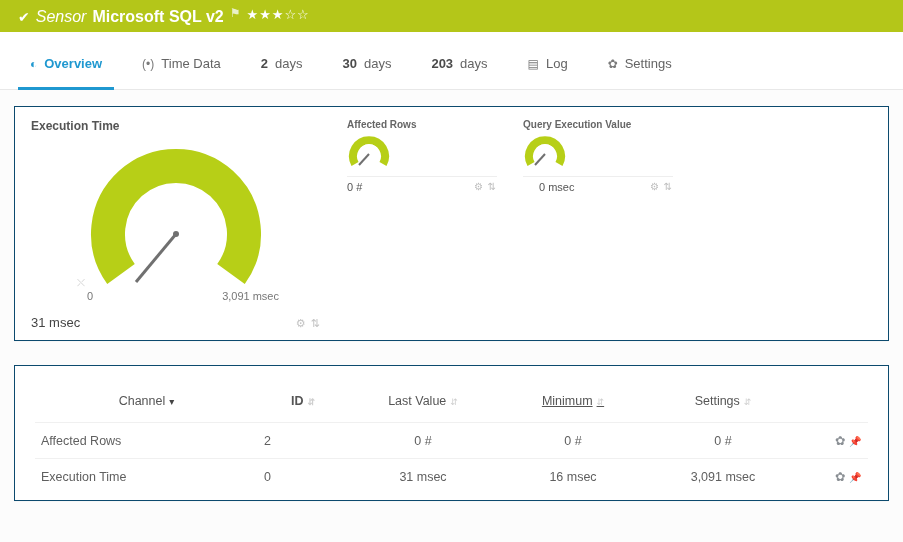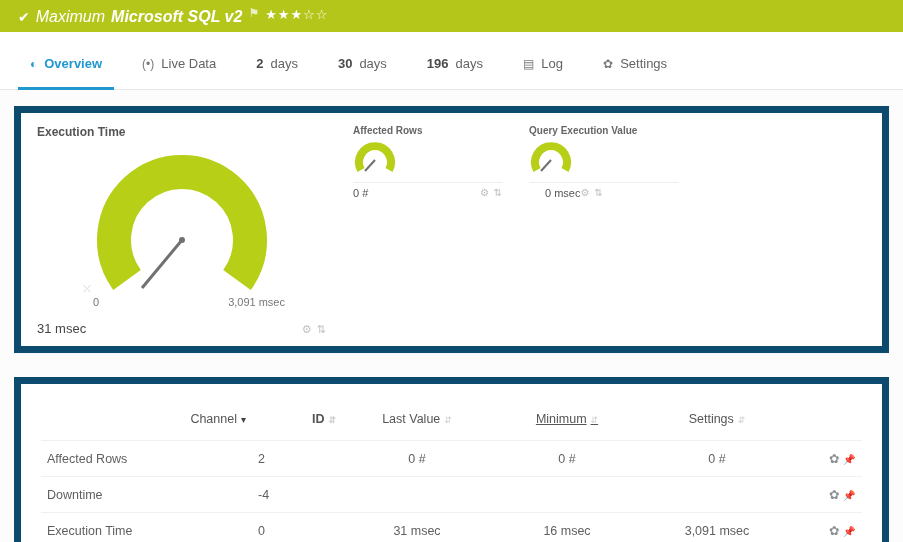--- a/index.html
+++ b/index.html
@@ -12,21 +12,21 @@
   }
   
   .header {
     background: #b4c619;
     color: #fff;
     padding: 8px 18px 6px 18px;
   }
   .header-line1 { display: flex; align-items: center; gap: 6px; }
   .header .check { font-size: 14px; }
   .header .type { font-style: italic; font-weight: 400; font-size: 16px; }
-  .header .name { font-weight: 600; font-size: 16px; font-style: italic; }
+  .header .name { font-weight: 600; font-size: 16px; }
   .header .flag { font-size: 12px; position: relative; top:-4px; color:#e9f0c8; }
   .header .stars { font-size: 13px; position: relative; top:-3px; letter-spacing: 1px; }
   .header .status {
     margin-left: 28px; font-size: 11px; font-weight: 700; letter-spacing: .5px;
     margin-top: 2px;
   }
 
   
   .tabs {
     display: flex;
@@ -58,21 +58,21 @@
     position: absolute;
     left: 8px; right: 8px; bottom: -1px;
     height: 3px;
     background: #1f98d0;
   }
 
   
   .content { padding: 16px 14px; }
   .card {
     background: #fff;
-    border: 7px solid #0c4a6e;
+    border: 1px solid #0c4a6e;
     padding: 12px 16px 10px 16px;
     box-shadow: 0 1px 1px rgba(0,0,0,.02);
   }
   .gauge-row { display: flex; gap: 26px; }
   .main-gauge-block { width: 290px; }
   .gauge-title { font-size: 12px; font-weight: 700; color:#555; margin-bottom: 6px; }
   .mini-title { font-size: 10px; font-weight: 700; color:#666; margin-bottom: 2px; }
   .mini-block { width: 150px; }
   .mini-row { display:flex; align-items:flex-end; justify-content:space-between; border-bottom:1px solid #eee; padding-bottom:4px; }
   .mini-val { font-size: 11px; color:#555; }
@@ -83,21 +83,21 @@
   .scale-labels { display:flex; justify-content:space-between; font-size:11px; color:#777; padding: 0 42px 0 56px; margin-top:-4px; }
   .pin { font-size: 10px; color:#bbb; text-align:center; }
   .current-row { display:flex; justify-content:space-between; align-items:flex-end; border-top:0; margin-top:6px;}
   .current-val { font-size: 13px; color:#444; }
   .main-icons { font-size: 11px; color:#c3c3c3; letter-spacing:1px; cursor:pointer; }
 
   
   .tbl-card { margin-top: 24px; padding: 18px 20px 6px 20px; }
   table { width:100%; border-collapse: collapse; }
   th {
-    text-align: right;
+    text-align: center;
     font-weight: 400;
     font-size: 12.5px;
     color: #555;
     padding: 10px 6px 14px 6px;
   }
   th.right, td.right { text-align: center; }
   th .sort { color:#cfcfcf; font-size:9px; margin-left:4px; }
   th .sort-active { color:#444; font-size:10px; margin-left:4px; }
   td {
     border-top: 1px solid #f0f0f0;
@@ -110,46 +110,46 @@
   .pin-ico { color:#c8cbce; font-size:10px; margin-left:4px; }
 
   .mini-gauge-svg { display:block; }
 </style>
 </head>
 <body>
 
 <div class="header">
   <div class="header-line1">
     <span class="check">✔</span>
-    <span class="type">Maximum</span>
+    <span class="type">Sensor</span>
     <span class="name">Microsoft SQL v2</span>
     <span class="flag">⚑</span>
     <span class="stars">★★★☆☆</span>
   </div>
 </div>
 
 <div class="tabs">
   <div class="tab active">
     <span class="t-icon">◐</span>
     <span>Overview</span>
   </div>
   <div class="tab">
     <span class="t-icon">(•)</span>
-    <span>Live Data</span>
+    <span>Time Data</span>
   </div>
   <div class="tab">
     <span class="bold">2</span>
     <span>days</span>
   </div>
   <div class="tab">
     <span class="bold">30</span>
     <span>days</span>
   </div>
   <div class="tab">
-    <span class="bold">196</span>
+    <span class="bold">203</span>
     <span>days</span>
   </div>
   <div class="tab">
     <span class="t-icon">▤</span>
     <span>Log</span>
   </div>
   <div class="tab">
     <span class="t-icon">✿</span>
     <span>Settings</span>
   </div>
@@ -198,21 +198,21 @@
 
       <div class="mini-block">
         <div class="mini-title">Query Execution Value</div>
         <div class="mini-row">
           <svg class="mini-gauge-svg" width="44" height="40" viewBox="0 0 44 40">
             <path d="M 8 32 A 16 16 0 1 1 36 32" fill="none" stroke="#b7cf17" stroke-width="8"></path>
             <circle cx="22" cy="22" r="10" fill="#fff"></circle>
             <line x1="22" y1="22" x2="12" y2="33" stroke="#707070" stroke-width="2"></line>
           </svg>
         </div>
-        <div style="display:flex; margin-top:4px;padding-left:16px;">
+        <div style="display:flex; justify-content:space-between; margin-top:4px;padding-left:16px;">
           <span class="mini-val">0 msec</span>
           <span class="mini-icons">⚙ ⇅</span>
         </div>
       </div>
     </div>
   </div>
 
   <div class="card tbl-card">
     <table>
       <thead>
@@ -228,28 +228,20 @@
       <tbody id="tbody">
           <tr>
             <td>Affected Rows</td>
             <td>2</td>
             <td class="right">0 #</td>
             <td class="right">0 #</td>
             <td class="right">0 #</td>
             <td class="actions"><span class="gear">✿</span><span class="pin-ico">📌</span></td>
           </tr>
           <tr>
-            <td>Downtime</td>
-            <td>-4</td>
-            <td class="right"></td>
-            <td class="right"></td>
-            <td class="right"></td>
-            <td class="actions"><span class="gear">✿</span><span class="pin-ico">📌</span></td>
-          </tr>
-          <tr>
             <td>Execution Time</td>
             <td>0</td>
             <td class="right">31 msec</td>
             <td class="right">16 msec</td>
             <td class="right">3,091 msec</td>
             <td class="actions"><span class="gear">✿</span><span class="pin-ico">📌</span></td>
           </tr>
         </tbody>
     </table>
   </div>

